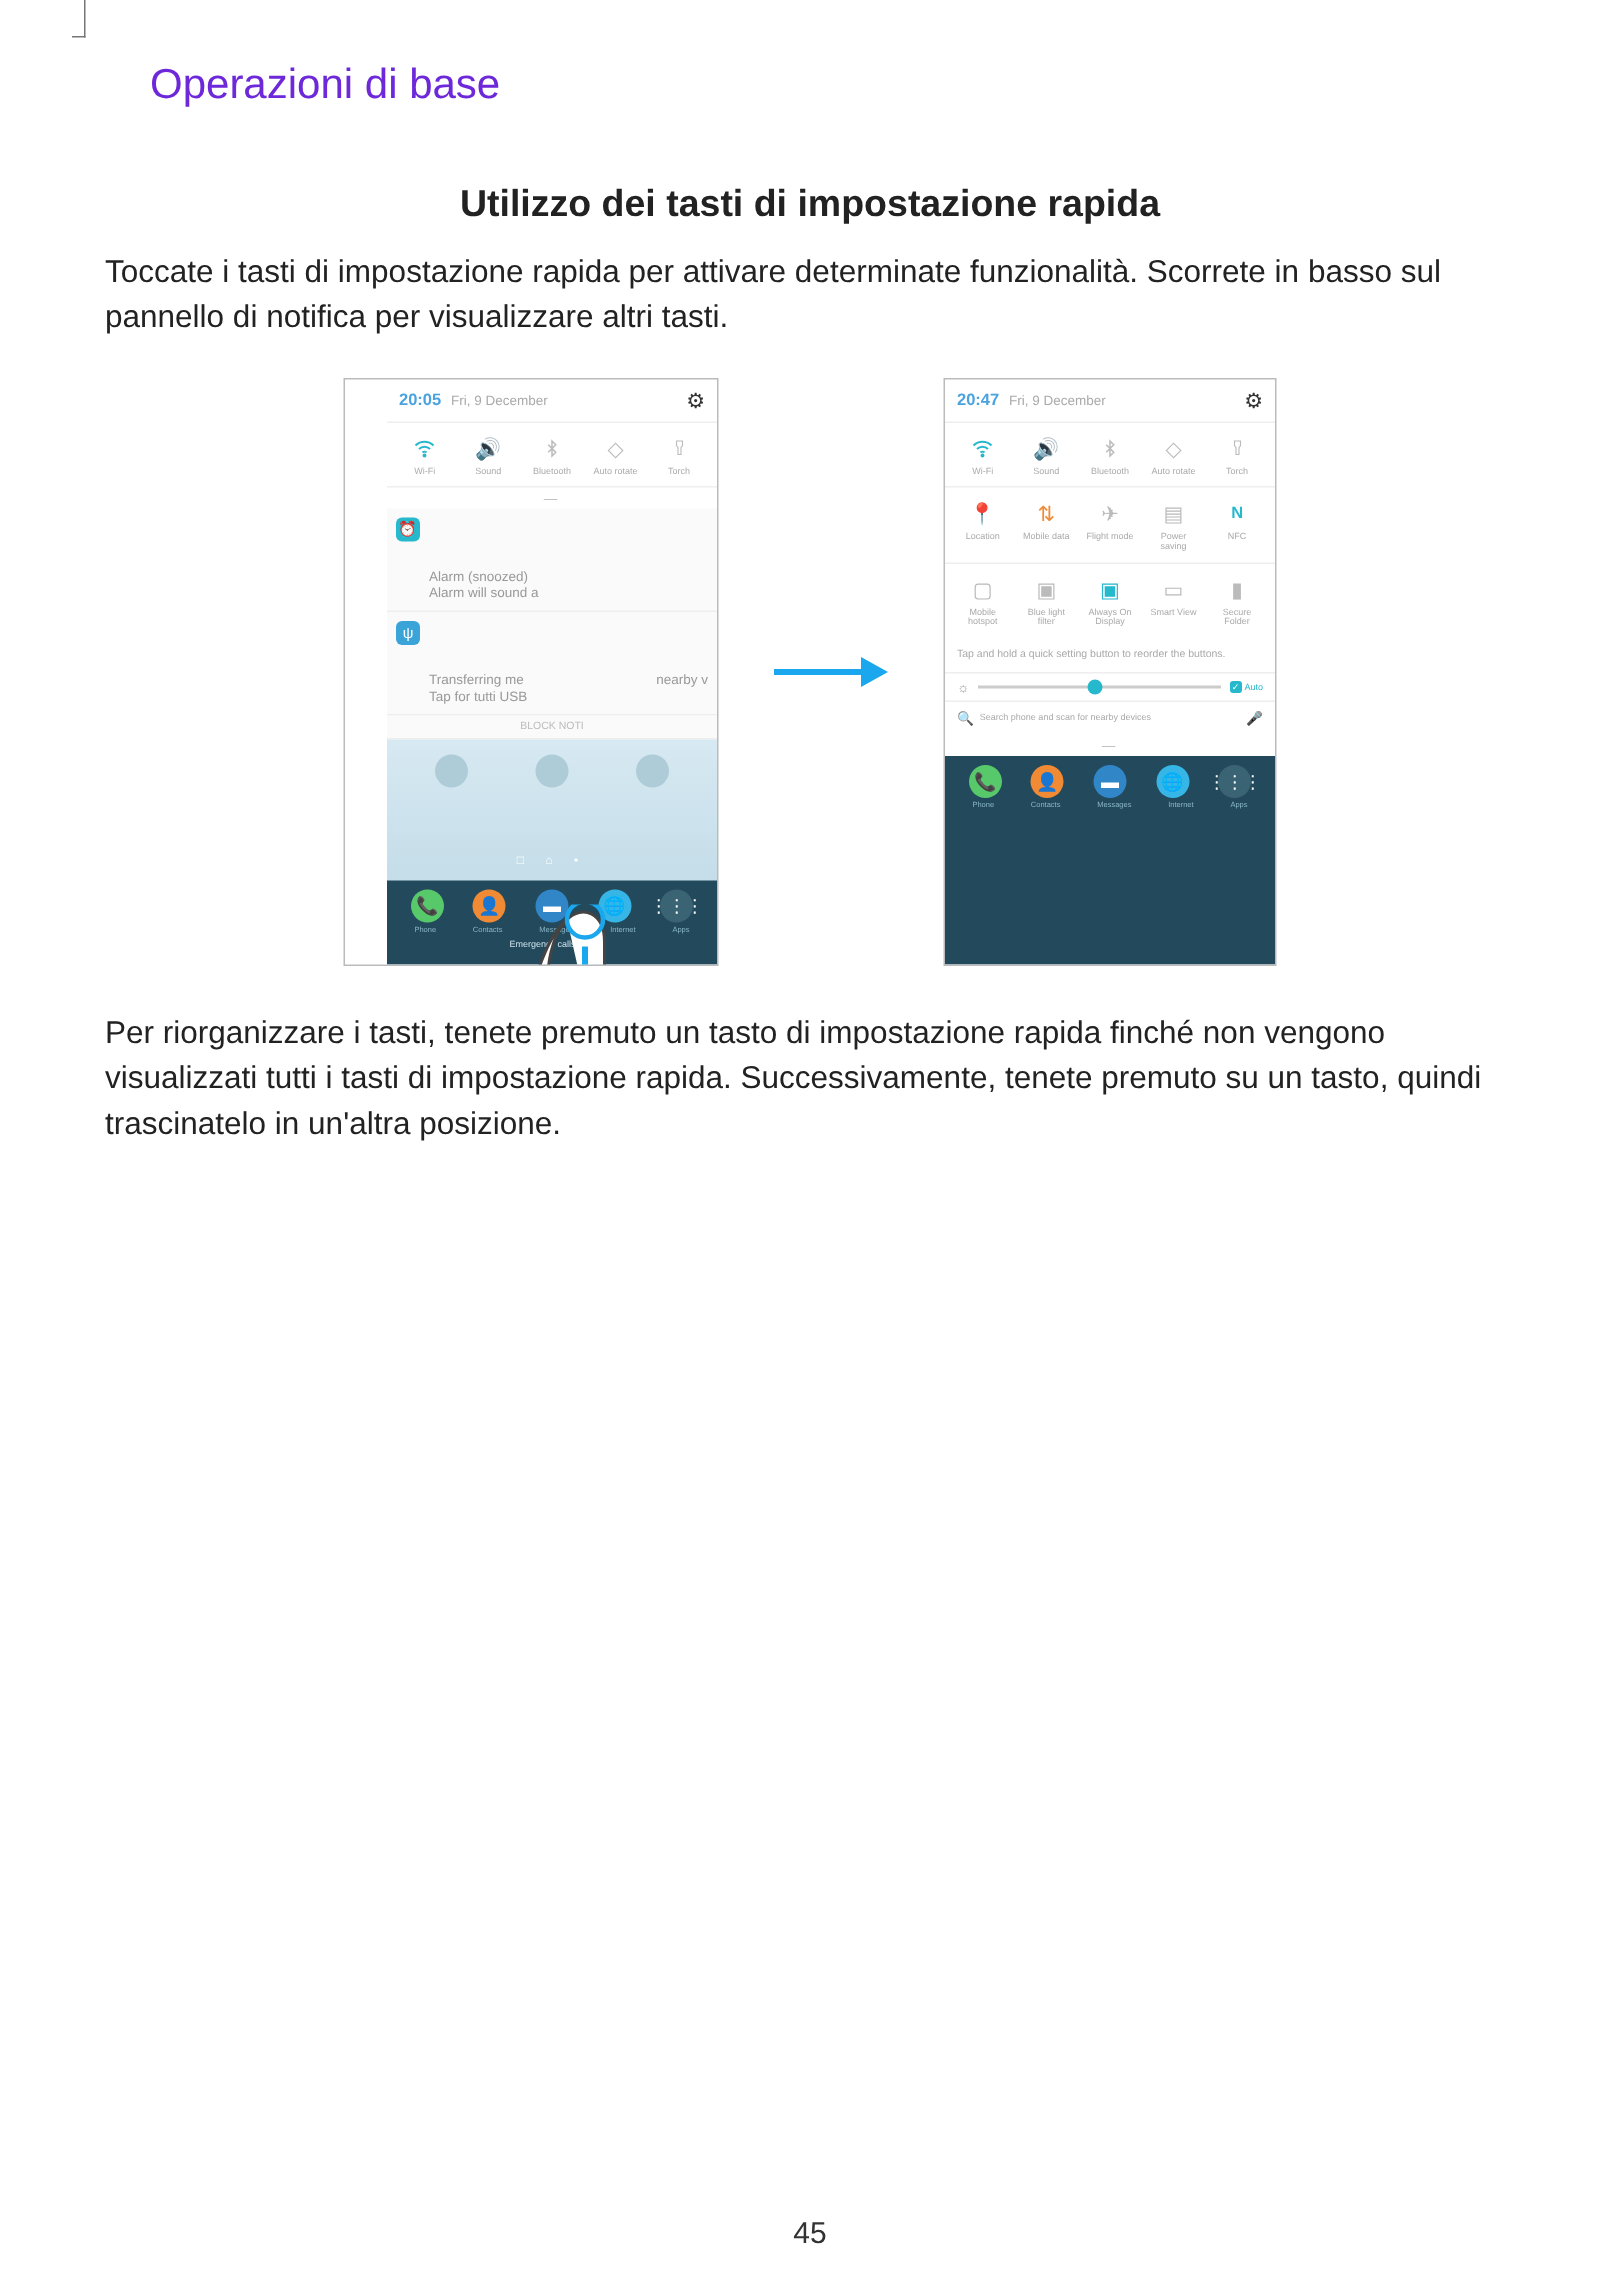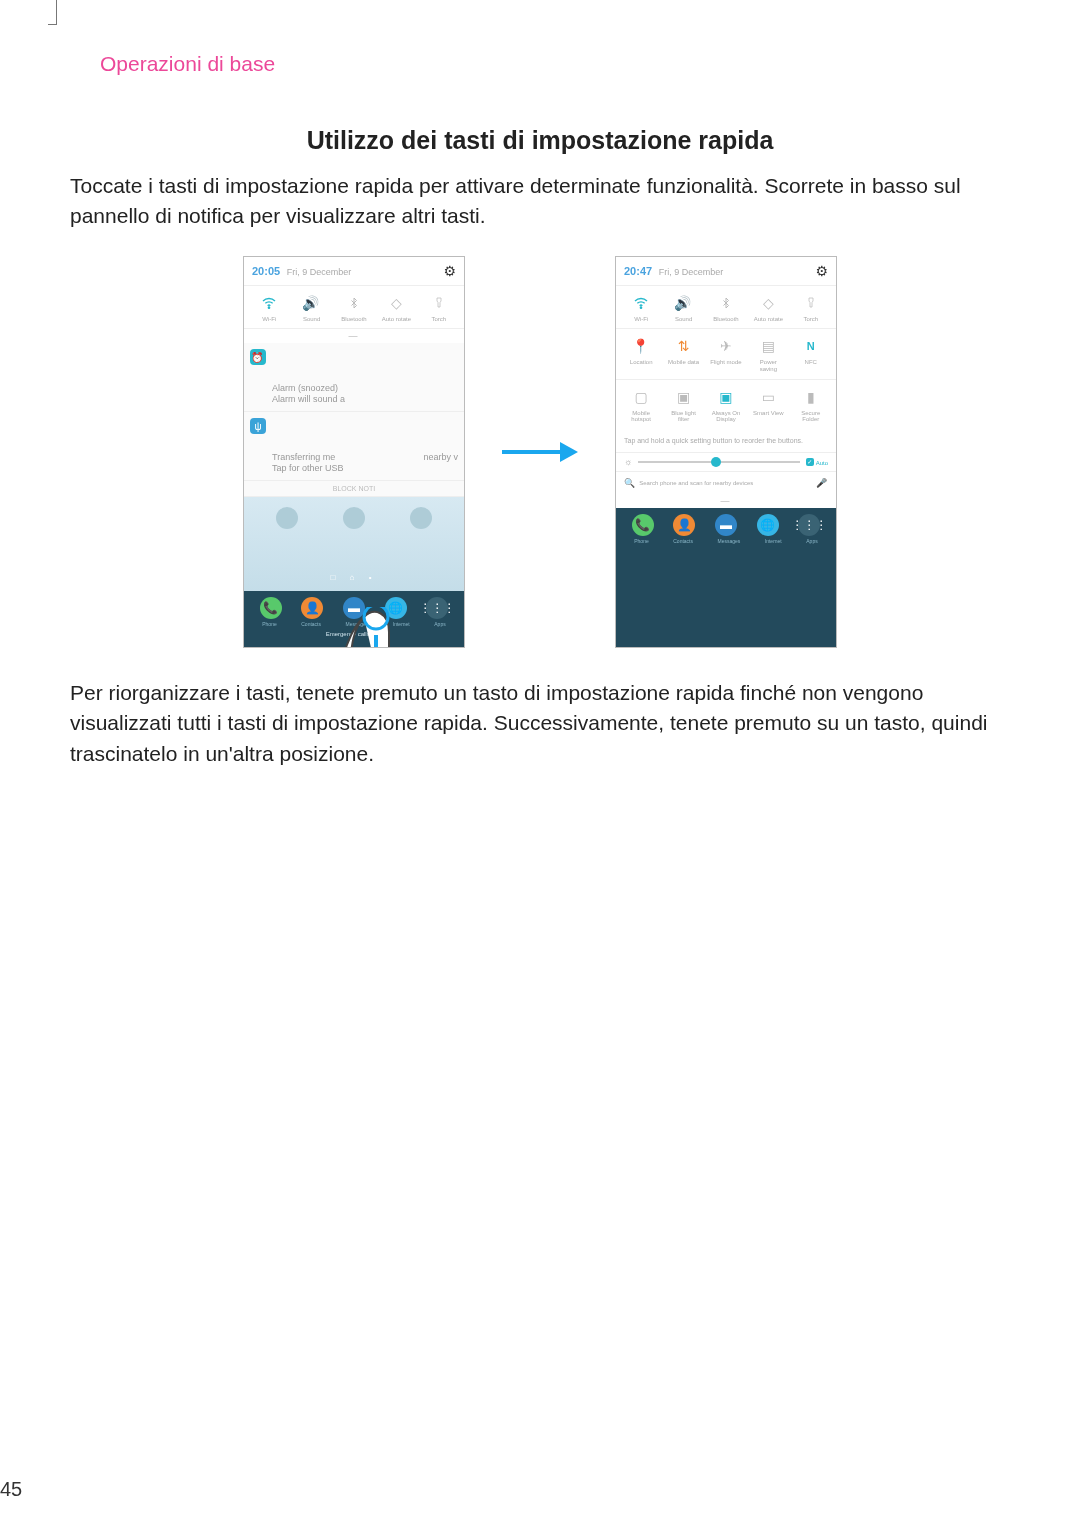--- a/index.html
+++ b/index.html
@@ -18,23 +18,23 @@
   .top-mark {
     position: absolute;
     top: 0;
     left: 48px;
     width: 8px;
     height: 24px;
     border-right: 1px solid #777;
     border-bottom: 1px solid #777;
   }
   .breadcrumb {
-    color: #ec4899;
-    font-size: 21px;
-    margin: 16px 0 50px 30px;
+    color: #6d28d9;
+    font-size: 28px;
+    margin: 4px 0 50px 30px;
   }
   .heading {
     font-size: 25px;
     font-weight: bold;
     margin-bottom: 16px;
     text-align: center;
   }
   .para {
     font-size: 21px;
     line-height: 1.45;
@@ -135,38 +135,38 @@
   .arrow-wrap {
     width: 90px; display:flex;align-items:center;justify-content:center;
   }
   .arrow {
     color: #1aa7ee;
   }
   .pagenum {
     position:absolute;
     bottom:26px;
     left:0;right:0;
-    text-align:left;
+    text-align:center;
     font-size:20px;
     color:#333;
   }
 </style>
 </head>
 <body>
 
 <div class="page">
   <div class="top-mark"></div>
   <div class="breadcrumb">Operazioni di base</div>
 
   <div class="heading">Utilizzo dei tasti di impostazione rapida</div>
   <div class="para">Toccate i tasti di impostazione rapida per attivare determinate funzionalità. Scorrete in basso sul pannello di notifica per visualizzare altri tasti.</div>
 
   <div class="figure-row">
 
-    <div class="phone" style="height:390px;">
+    <div class="phone" style="height:390px;padding-left:28px;">
       <div class="panel-header">
         <span>
           <span class="time">20:05</span>
           <span class="date">Fri, 9 December</span>
         </span>
         <span class="gear">⚙</span>
       </div>
       <div class="tog-row">
         <span class="tog on">
           <svg width="16" height="16" viewBox="0 0 24 24" fill="none" stroke="currentColor" stroke-width="2">
@@ -201,21 +201,21 @@
         <div class="nicon">⏰</div>
         <div class="ntext">
           <div>Alarm (snoozed)</div>
           <div>Alarm will sound a</div>
         </div>
       </div>
       <div class="notif">
         <div class="nicon" style="background:#3aa3d8;">ψ</div>
         <div class="ntext" style="flex:1;">
           <div>Transferring me</div>
-          <div>Tap for other USB</div>
+          <div>Tap for tutti USB</div>
         </div>
         <div class="ntext">nearby v</div>
       </div>
       <div class="block-row">BLOCK NOTI</div>
       <div class="dim-area">
         <div class="grow-row">
           <div class="gicon"></div>
           <div class="gicon"></div>
           <div class="gicon"></div>
         </div>

